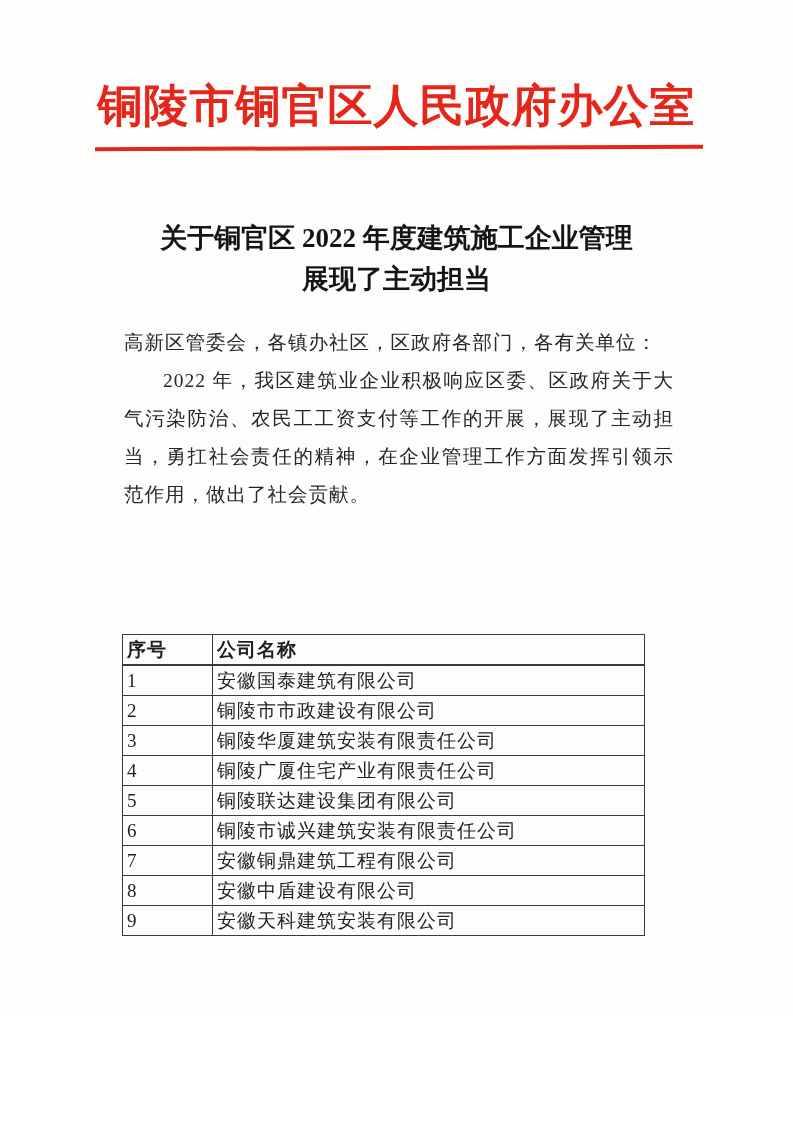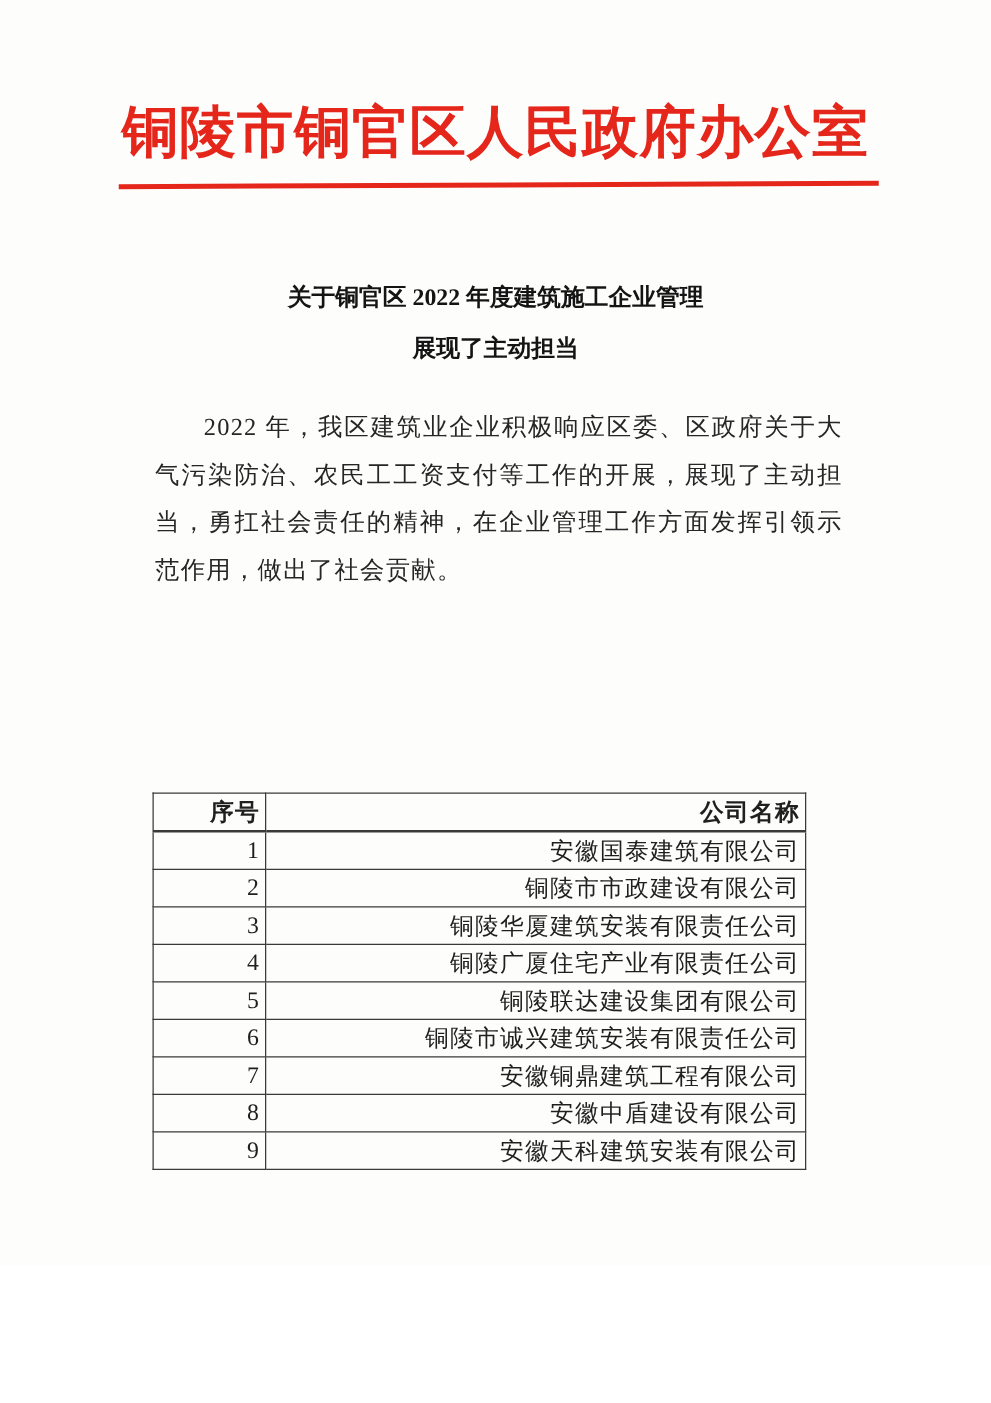--- a/index.html
+++ b/index.html
@@ -41,21 +41,21 @@
     transform: rotate(-0.25deg);
   }
 
   
   .doc-title {
     position: absolute;
     top: 218px;
     left: 0;
     width: 100%;
     text-align: center;
-    font-size: 19px;
+    font-size: 27px;
     font-weight: bold;
     line-height: 41px;
     color: #141414;
     margin: 0;
   }
 
   
   .body-text {
     position: absolute;
     top: 324px;
@@ -82,21 +82,21 @@
     border-collapse: collapse;
     table-layout: fixed;
     font-size: 19px;
     color: #1f1f1f;
   }
   .company-table th,
   .company-table td {
     border: 1.6px solid #3a3a3a;
     height: 29px;
     padding: 0 4px;
-    text-align: right;
+    text-align: left;
     vertical-align: middle;
     font-weight: normal;
     letter-spacing: 1px;
   }
   .company-table th {
     font-weight: bold;
     border-bottom-width: 2.4px;
   }
   .company-table .col-index { width: 90px; }
 
@@ -153,20 +153,21 @@
   <h1 class="org-name" style="color: rgb(229, 38, 27);">铜陵市铜官区人民政府办公室</h1>
 
   <div class="red-rule" style="background: rgb(229, 38, 27);"></div>
 
   <h2 class="doc-title">
     <span>关于铜官区 2022 年度建筑施工企业管理</span><br>
     <span>展现了主动担当</span>
   </h2>
 
   <div class="body-text">
+    <p>高新区管委会，各镇办社区，区政府各部门，各有关单位：</p>
     <p class="indent">2022 年，我区建筑业企业积极响应区委、区政府关于大气污染防治、农民工工资支付等工作的开展，展现了主动担当，勇扛社会责任的精神，在企业管理工作方面发挥引领示范作用，做出了社会贡献。</p>
   </div>
 
   <table class="company-table">
     <colgroup>
       <col class="col-index">
       <col>
     </colgroup>
     <thead>
       <tr>

